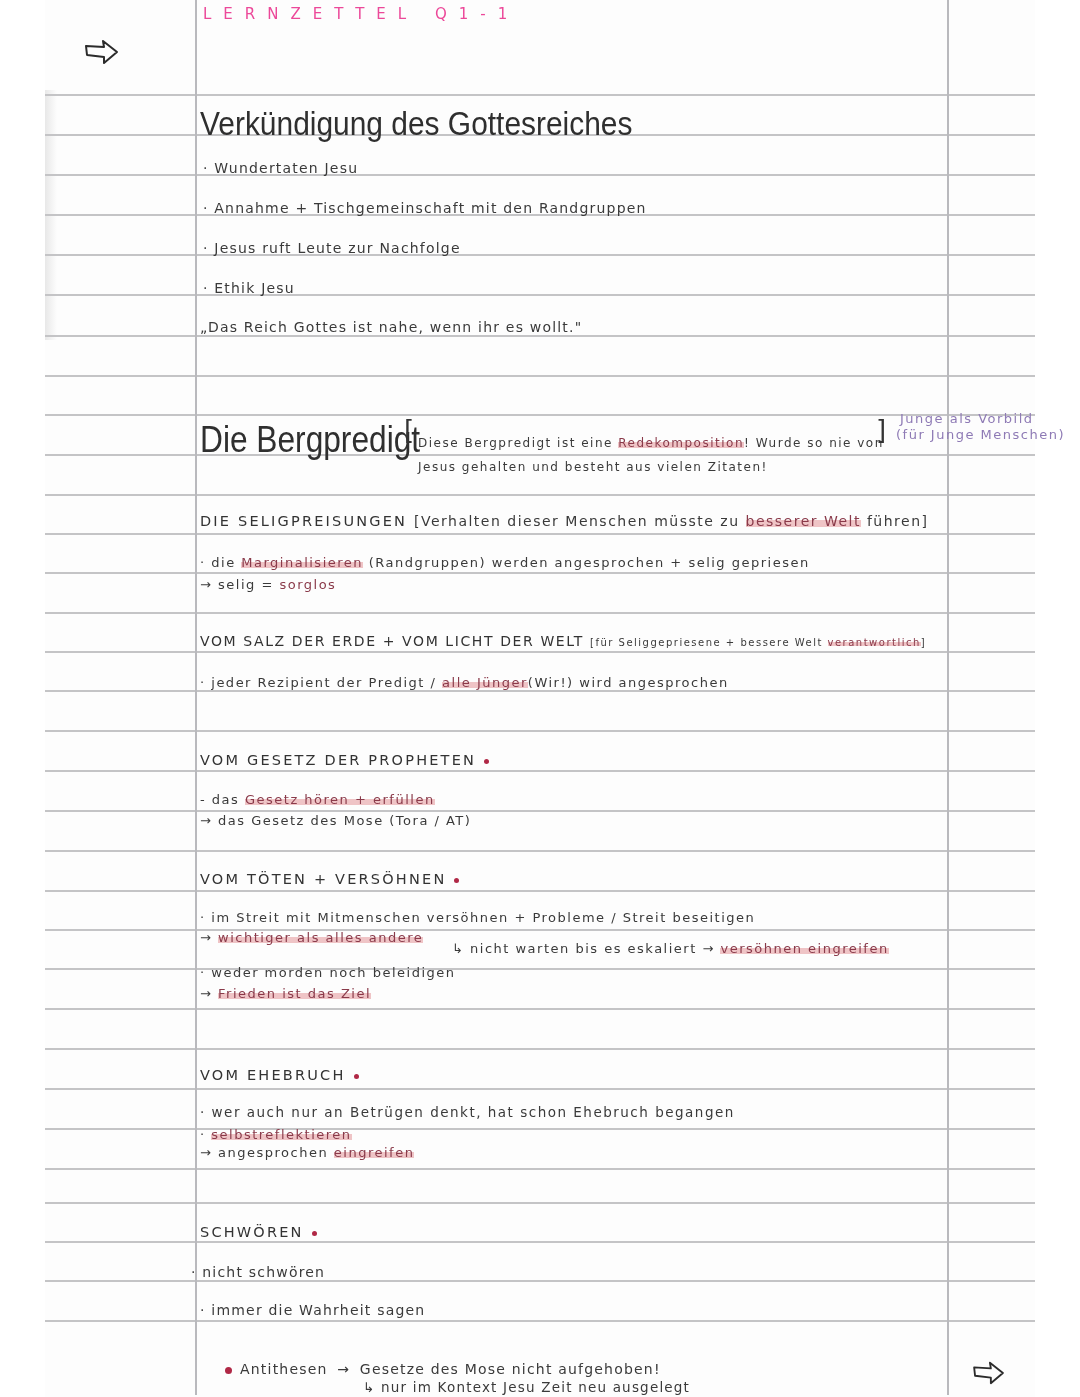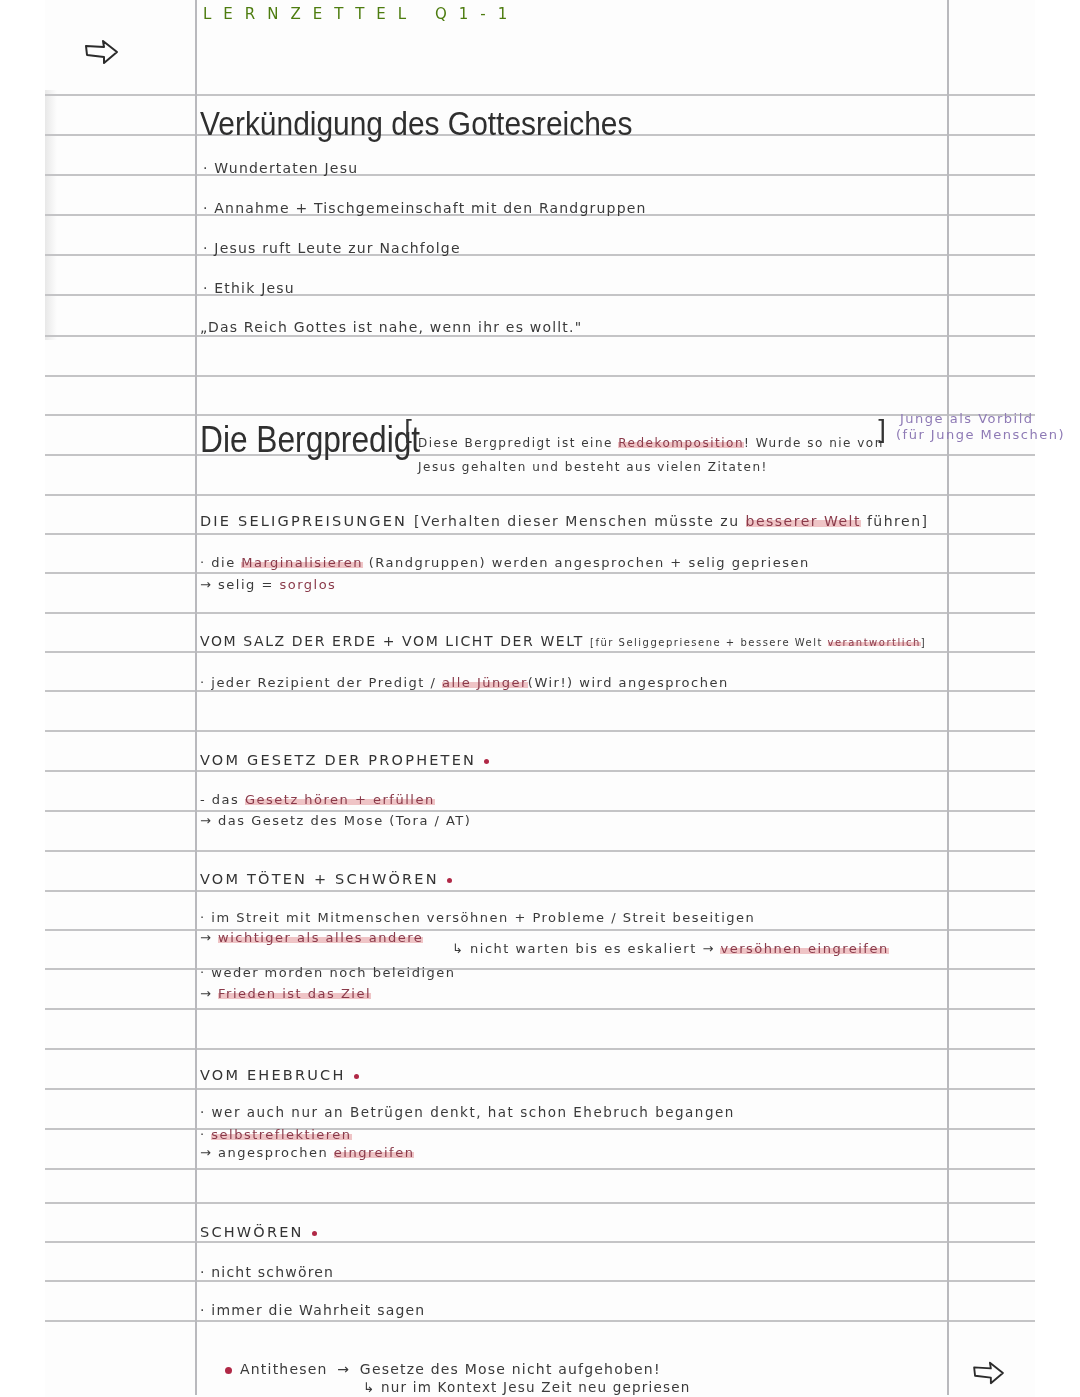--- a/index.html
+++ b/index.html
@@ -22,21 +22,21 @@
   }
   .margin-right {
     position: absolute; left: 947px; top: 0; width: 2px; height: 1395px; background: #b9b9bd;
   }
   .shadow-left {
     position: absolute; left: 45px; top: 90px; width: 12px; height: 250px;
     background: linear-gradient(90deg, #e8e8e8, rgba(255,255,255,0));
   }
   .txt { position: absolute; white-space: nowrap; line-height: 1; }
   .hand { font-family: "DejaVu Sans", sans-serif; letter-spacing: 1px; }
-  .hdr-label { font-size: 15px; letter-spacing: 12px; color: #4d7c0f; }
+  .hdr-label { font-size: 15px; letter-spacing: 12px; color: #ec4899; }
   .title-big { font-family: "Liberation Sans Narrow", "Liberation Sans", sans-serif; font-size: 34px; color: #2f2f2f; font-weight: 300; transform: scaleX(0.88); transform-origin: left; }
   .body-line { font-size: 14px; color: #3a3a3a; letter-spacing: 1.2px; }
   .small-line { font-size: 12px; color: #3a3a3a; letter-spacing: 1.5px; }
   .section-caps { font-size: 14.5px; letter-spacing: 2.2px; color: #333; }
   .pink-ink { color: #8a3a4a; }
   .purple-ink { color: #8e7ab5; }
   .hl { background: linear-gradient(180deg, rgba(0,0,0,0) 45%, #efc4c6 45%, #efc4c6 85%, rgba(0,0,0,0) 85%); }
   .dot {
     display: inline-block; width: 5px; height: 5px; border-radius: 50%;
     background: #b02846; margin-left: 8px; vertical-align: middle;
@@ -134,21 +134,21 @@
 
 <div class="txt section-caps" style="left:200px;top:753px">
   <span>VOM GESETZ DER PROPHETEN</span><span class="dot"></span>
 </div>
 <div class="txt small-line" style="left:200px;top:793px;font-size:13px">
   <span>- das </span><span class="pink-ink hl">Gesetz hören + erfüllen</span>
 </div>
 <div class="txt small-line" style="left:200px;top:814px;font-size:13px">→ das Gesetz des Mose (Tora / AT)</div>
 
 <div class="txt section-caps" style="left:200px;top:872px">
-  <span>VOM TÖTEN + SCHWÖREN</span><span class="dot"></span>
+  <span>VOM TÖTEN + VERSÖHNEN</span><span class="dot"></span>
 </div>
 <div class="txt small-line" style="left:200px;top:911px;font-size:13px">· im Streit mit Mitmenschen versöhnen + Probleme / Streit beseitigen</div>
 <div class="txt small-line" style="left:200px;top:931px;font-size:13px">
   <span>→ </span><span class="pink-ink hl">wichtiger als alles andere</span>
 </div>
 <div class="txt small-line" style="left:452px;top:942px;font-size:13px">
   <span>↳ nicht warten bis es eskaliert → </span><span class="pink-ink hl">versöhnen eingreifen</span>
 </div>
 <div class="txt small-line" style="left:200px;top:966px;font-size:13px">· weder morden noch beleidigen</div>
 <div class="txt small-line" style="left:200px;top:987px;font-size:13px">
@@ -162,21 +162,21 @@
 <div class="txt small-line" style="left:200px;top:1128px;font-size:13px">
   <span>· </span><span class="pink-ink hl">selbstreflektieren</span>
 </div>
 <div class="txt small-line" style="left:200px;top:1146px;font-size:13px">
   <span>→ angesprochen </span><span class="pink-ink hl">eingreifen</span>
 </div>
 
 <div class="txt section-caps" style="left:200px;top:1225px">
   <span>SCHWÖREN</span><span class="dot"></span>
 </div>
-<div class="txt body-line" style="left:200px;top:1265px">· nicht schwören</div>
+<div class="txt body-line" style="left:191px;top:1265px">· nicht schwören</div>
 <div class="txt body-line" style="left:200px;top:1303px">· immer die Wahrheit sagen</div>
 
 <div class="txt body-line" style="left:225px;top:1362px">
   <span class="dot big-dot"></span><span>Antithesen</span>
   <span style="margin:0 4px">→</span>
   <span>Gesetze des Mose nicht aufgehoben!</span>
 </div>
-<div class="txt body-line" style="left:363px;top:1381px;font-size:13.5px">↳ nur im Kontext Jesu Zeit neu gepriesen</div>
+<div class="txt body-line" style="left:363px;top:1381px;font-size:13.5px">↳ nur im Kontext Jesu Zeit neu ausgelegt</div>
 
 </body></html>

